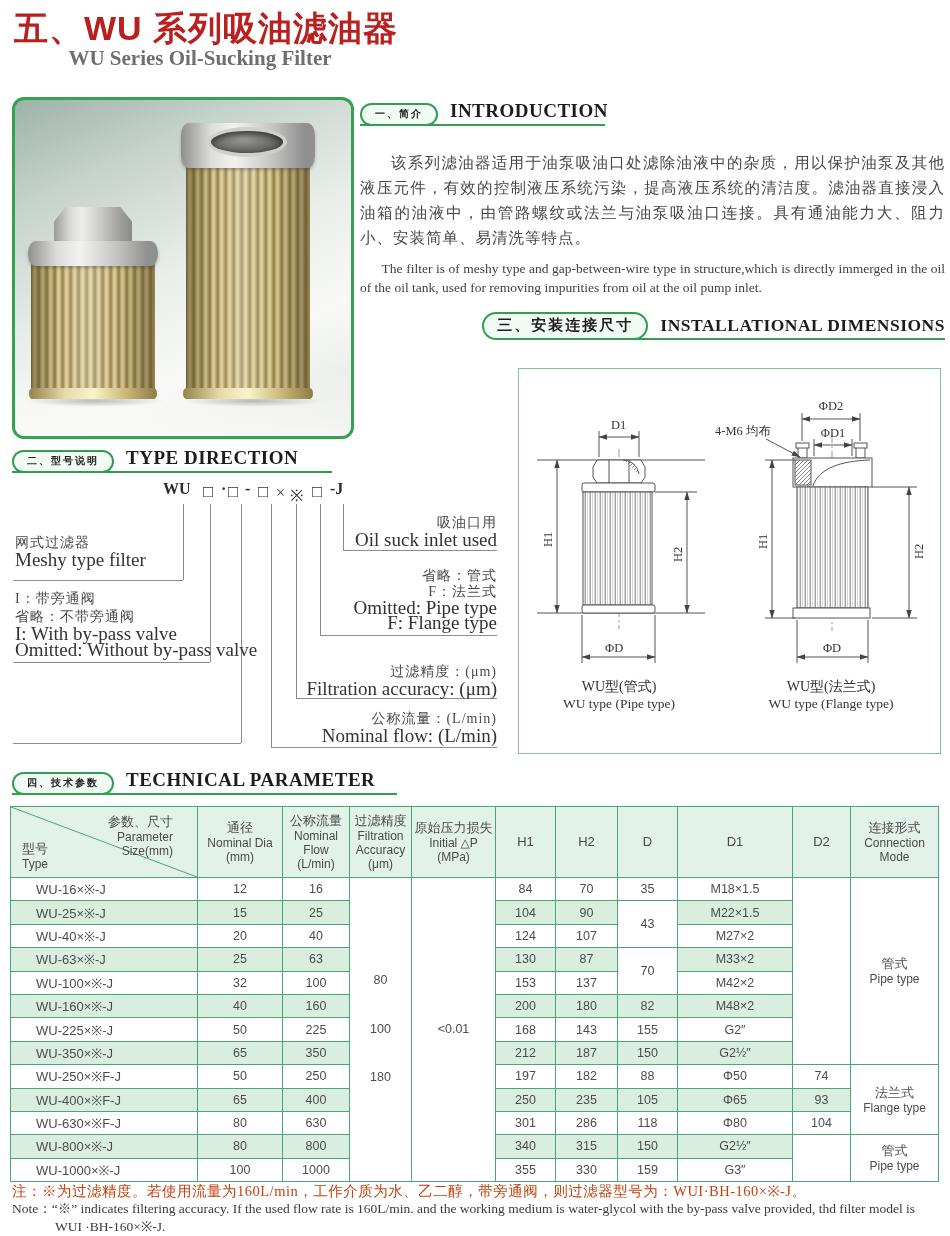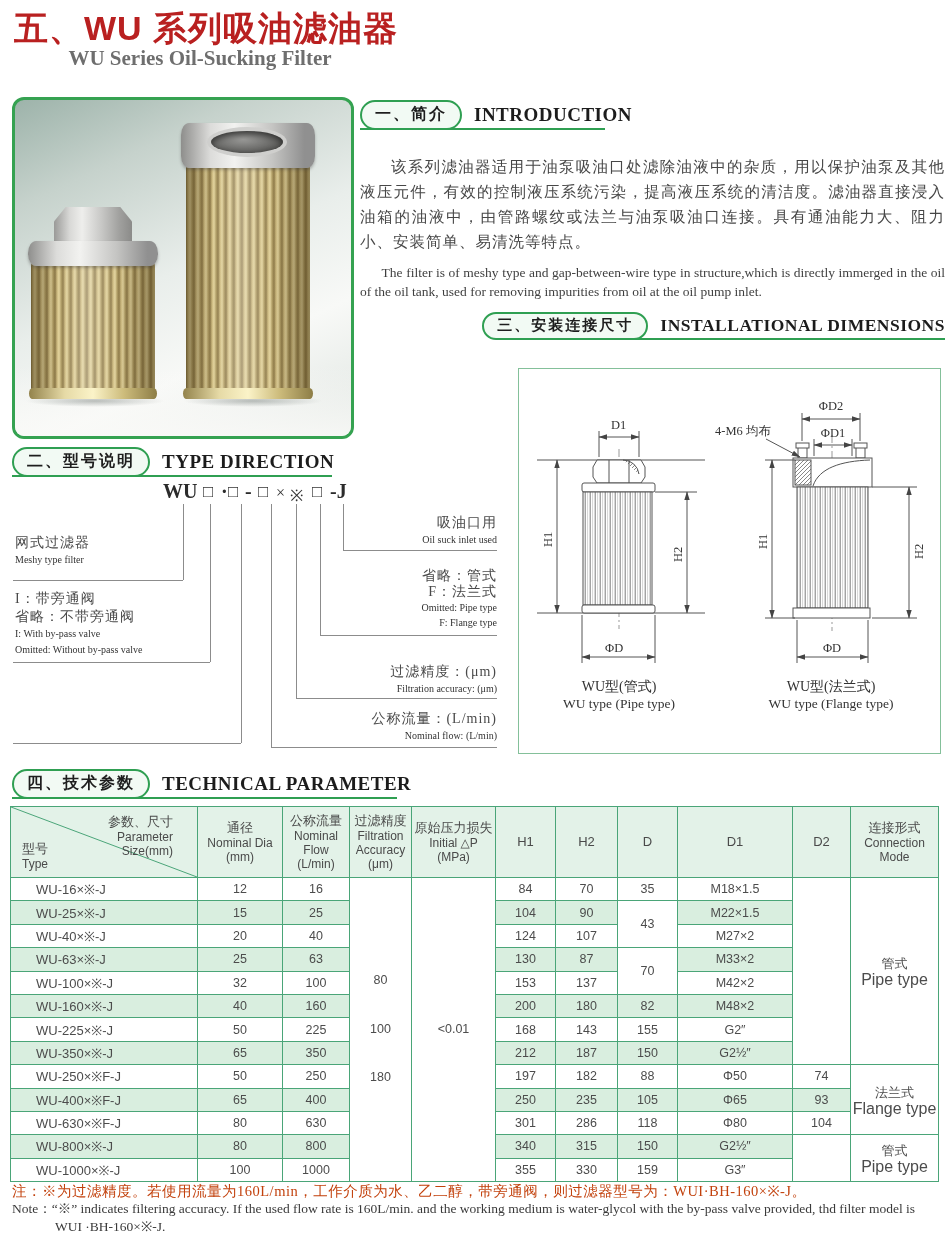--- a/index.html
+++ b/index.html
@@ -9,21 +9,21 @@
   
   .title-cn{position:absolute;left:14px;top:6px;font-family:"Liberation Sans",sans-serif;
             font-weight:bold;font-size:34px;color:#b92020;letter-spacing:1px;}
   .title-en{position:absolute;left:14px;top:46px;width:372px;text-align:center;
             font-weight:bold;font-size:21px;color:#6e6e6e;}
 
   
   .sec-head{position:absolute;border-bottom:2px solid #2f9f52;display:flex;align-items:flex-end;}
   .pill{display:inline-block;border:2px solid #2f9f52;border-radius:16px;background:#f2faf4;
         padding:2px 13px 3px 13px;font-family:"Liberation Sans",sans-serif;font-weight:bold;
-        font-size:16px;color:#1e1e1e;letter-spacing:2px;margin-bottom:-2px;white-space:nowrap;}
+        font-size:10px;color:#1e1e1e;letter-spacing:2px;margin-bottom:-2px;white-space:nowrap;}
   .sec-title{font-weight:bold;font-size:19px;color:#1c1c1c;margin:0 0 2px 12px;letter-spacing:0.5px;white-space:nowrap;}
 
   
   .photo{position:absolute;left:12px;top:97px;width:336px;height:336px;border:3px solid #35a251;
          border-radius:12px;overflow:hidden;
          background:linear-gradient(155deg,#9db3aa 0%,#c6d2cc 22%,#e9eeeb 50%,#f8f9f7 72%,#dfe5e1 100%);}
   .photo-floor{position:absolute;left:0;bottom:0;width:100%;height:70px;
                background:linear-gradient(180deg,rgba(255,255,255,0),rgba(250,250,248,.85));}
   .f-shadow{position:absolute;height:12px;border-radius:50%;
             background:radial-gradient(rgba(70,80,75,.35),rgba(70,80,75,0) 70%);}
@@ -51,49 +51,49 @@
 
   
   .dims-box{position:absolute;left:518px;top:368px;width:421px;height:384px;
             border:1px solid #84c09a;background:#fff;}
   .dims-svg text{font-family:"Liberation Serif","DejaVu Serif",serif;fill:#333;font-size:12.5px;}
   .dims-svg .cap1{font-size:14px;}
   .dims-svg .cap2{font-size:13.5px;}
 
   
   .tdiag{position:absolute;left:13px;top:478px;width:487px;height:292px;font-size:13.5px;}
-  .seg{position:absolute;top:2px;font-weight:bold;font-size:20px;color:#2b2b2b;}
+  .seg{position:absolute;top:2px;font-weight:bold;font-size:16px;color:#2b2b2b;}
   .seg.box{font-weight:normal;font-size:17px;top:4px;color:#333;}
   .seg.sym{font-weight:normal;font-size:16px;top:6px;color:#333;}
   .vline{position:absolute;width:1px;background:#8c8c8c;}
   .hline{position:absolute;height:1px;background:#8c8c8c;}
   .lab{position:absolute;color:#3d3d3d;}
   .lab .cn{font-size:14px;line-height:18px;letter-spacing:1px;color:#4a4a4a;}
-  .lab .en{font-size:10px;line-height:16px;color:#333;}
+  .lab .en{font-size:19px;line-height:16px;color:#333;}
   .lab.right{text-align:right;right:3px;}
 
   
   .tech{position:absolute;left:10px;top:806px;width:928px;border-collapse:collapse;
         font-family:"Liberation Sans",sans-serif;color:#4c4c4c;table-layout:fixed;}
   .tech th,.tech td{border:1px solid #4aa578;text-align:center;vertical-align:middle;padding:0;}
   .tech th{background:#e3f2e8;font-weight:normal;height:70px;}
   .tech td{height:22.4px;font-size:12.5px;background:#fff;}
   .tech tbody tr:nth-child(even) td{background:#d9eedf;}
   .tech td.merged{background:#fff !important;}
   .tech td.t{text-align:left;padding-left:25px;font-size:13px;}
   .h-cn{font-size:13px;line-height:16px;color:#4a4a4a;}
   .h-en{font-size:12px;line-height:14px;color:#4a4a4a;}
   .diag{position:relative;padding:0;}
   .diag svg{position:absolute;left:0;top:0;width:100%;height:100%;}
   .diag-top{position:absolute;top:7px;right:24px;text-align:right;}
   .diag-bot{position:absolute;bottom:6px;left:11px;text-align:left;}
   .acc-cell,.dp-cell{position:relative;}
   .accv,.dpv{position:absolute;left:0;right:0;text-align:center;font-size:12.5px;}
   .a1{top:31.5%;} .a2{top:47.5%;} .a3{top:63.5%;} .dpv{top:47.5%;}
-  .c-cn{font-size:13px;line-height:17px;} .c-en{font-size:16px;line-height:15px;}
+  .c-cn{font-size:13px;line-height:17px;} .c-en{font-size:12px;line-height:15px;}
 
   
   .note-cn{position:absolute;left:12px;top:1180px;width:932px;font-size:14.5px;color:#c2410c;letter-spacing:0.5px;}
   .note-en1{position:absolute;left:12px;top:1200px;width:932px;font-size:13.5px;color:#3a3a3a;}
   .note-en2{position:absolute;left:55px;top:1217px;font-size:13.5px;color:#3a3a3a;}
 </style>
 </head>
 <body>
 
 <div class="page">

